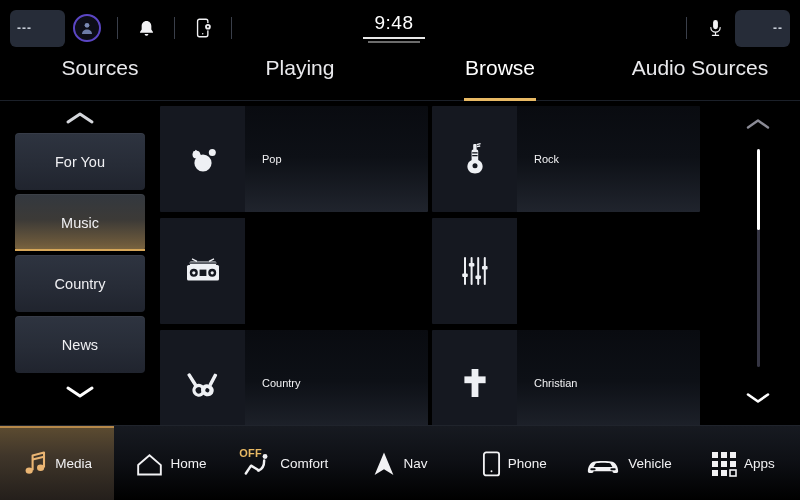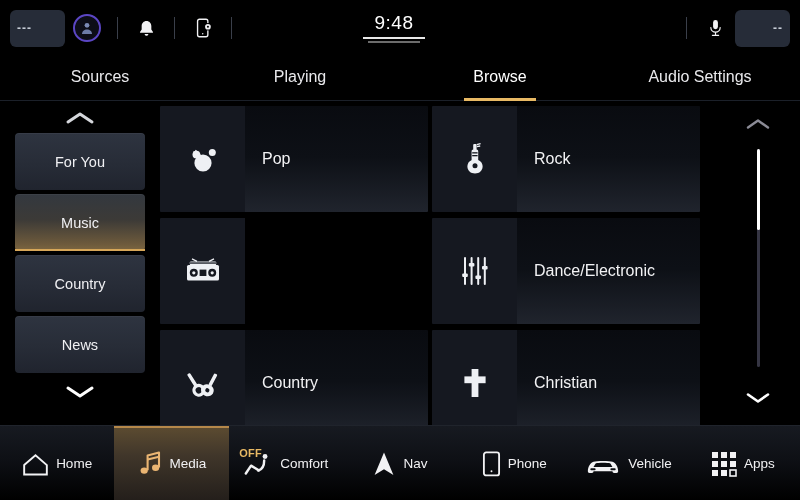--- a/index.html
+++ b/index.html
@@ -87,24 +87,24 @@
   
   #tab-bar {
     position: absolute; left: 0; top: 56px;
     width: 800px; height: 45px;
     background: #000;
     display: flex;
     border-bottom: 1px solid #1b2029;
   }
   .tab {
     flex: 1 1 0;
-    display: flex; align-items: center; justify-content: center;
+    display: flex; justify-content: center;
     position: relative;
     color: #e9e9ec;
-    font-size: 16px;
+    font-size: 21px;
   }
   .tab .tab-label { padding-bottom: 2px; }
   .tab.active .tab-label { color: #ffffff; }
   .tab.active::after {
     content: "";
     position: absolute;
     bottom: -1px;
     left: 50%; transform: translateX(-50%);
     width: 72px; height: 3px;
     background: #e8b964;
@@ -177,21 +177,21 @@
     width: 85px; flex: 0 0 85px;
     background: #151820;
     display: flex; align-items: center; justify-content: center;
   }
   .tile-label {
     flex: 1 1 auto;
     background: linear-gradient(180deg, #090b10 0%, #0d1016 48%, #20242d 100%);
     display: flex; align-items: center;
     padding-left: 17px;
     color: #f2f2f4;
-    font-size: 16px;
+    font-size: 11px;
   }
 
   
   #scroller {
     width: 84px; height: 100%;
     display: flex; flex-direction: column;
     align-items: center; justify-content: space-between;
     padding: 6px 0 10px 0;
   }
   .scroll-chev {
@@ -326,21 +326,21 @@
     <div class="tab">
       <span class="tab-label">Sources</span>
     </div>
     <div class="tab">
       <span class="tab-label">Playing</span>
     </div>
     <div class="tab active">
       <span class="tab-label">Browse</span>
     </div>
     <div class="tab">
-      <span class="tab-label">Audio Settings</span>
+      <span class="tab-label">Audio Sources</span>
     </div>
   </div>
 
   <div id="main">
 
     <div id="sidebar">
 
       <div class="side-chev">
         <svg width="30" height="16" viewBox="0 0 30 16">
           <path d="M3 12 L15 4 L27 12" fill="none" stroke="#d5d7dc" stroke-width="3" stroke-linecap="round" stroke-linejoin="round"></path>
@@ -432,21 +432,20 @@
                   <line x1="23.8" y1="2" x2="23.8" y2="28"></line>
                 </g>
                 <g fill="#eef0f4">
                   <rect x="1.2" y="17.5" width="5.6" height="3.4" rx="1"></rect>
                   <rect x="7.8" y="7" width="5.6" height="3.4" rx="1"></rect>
                   <rect x="14.4" y="19.6" width="5.6" height="3.4" rx="1"></rect>
                   <rect x="21" y="10" width="5.6" height="3.4" rx="1"></rect>
                 </g>
               </svg>
             </div>
-            <div class="tile-label">Dance/Electronic</div>
           </div>
         </div>
 
         <div class="cell">
           <div class="tile">
             <div class="tile-icon">
               <svg width="34" height="32" viewBox="0 0 34 32">
                 <g transform="rotate(-32 12 22)">
                   <circle cx="12" cy="23.5" r="6.4" fill="#eef0f4"></circle>
                   <circle cx="12" cy="23.5" r="3.2" fill="#151820"></circle>
@@ -490,39 +489,39 @@
       <div class="scroll-chev">
         <svg width="26" height="14" viewBox="0 0 26 14">
           <path d="M3 3.5 L13 10.5 L23 3.5" fill="none" stroke="#ffffff" stroke-width="2.6" stroke-linecap="round" stroke-linejoin="round"></path>
         </svg>
       </div>
     </div>
   </div>
 
   <div id="bottom-nav">
 
-    <div class="nav-item">
-      <span class="nav-icon">
-        <svg width="27" height="24" viewBox="0 0 28 25">
-          <path d="M2.2 12.6 L14 2.4 L25.8 12.6 L25.8 22.4 L2.2 22.4 Z" fill="none" stroke="#f2f2f4" stroke-width="2"></path>
-        </svg>
-      </span>
-      <span>Home</span>
-    </div>
-
     <div class="nav-item active">
       <span class="nav-icon">
         <svg width="26" height="26" viewBox="0 0 26 26">
           <path d="M10.6 19.2 V4.4 L22 1.6 V16.4" fill="none" stroke="#eab573" stroke-width="2.1" stroke-linejoin="round"></path>
           <path d="M10.6 8.6 L22 5.8" fill="none" stroke="#eab573" stroke-width="2.1"></path>
           <ellipse cx="7.2" cy="19.6" rx="3.6" ry="3.2" fill="#eab573"></ellipse>
           <ellipse cx="18.6" cy="16.8" rx="3.6" ry="3.2" fill="#eab573"></ellipse>
         </svg>
       </span>
       <span>Media</span>
+    </div>
+
+    <div class="nav-item">
+      <span class="nav-icon">
+        <svg width="27" height="24" viewBox="0 0 28 25">
+          <path d="M2.2 12.6 L14 2.4 L25.8 12.6 L25.8 22.4 L2.2 22.4 Z" fill="none" stroke="#f2f2f4" stroke-width="2"></path>
+        </svg>
+      </span>
+      <span>Home</span>
     </div>
 
     <div class="nav-item">
       <span class="nav-icon">
         <svg width="30" height="24" viewBox="0 0 32 25">
           <circle cx="23.5" cy="3.4" r="2.6" fill="#f2f2f4"></circle>
           <path d="M22.6 7.6 C22.6 13.4 20.4 17 16.4 18.4" fill="none" stroke="#f2f2f4" stroke-width="2.6" stroke-linecap="round"></path>
           <path d="M16.8 18.2 L8.6 13.2 L3 21.6" fill="none" stroke="#f2f2f4" stroke-width="2.6" stroke-linecap="round" stroke-linejoin="round"></path>
         </svg>
         <span class="off-badge">OFF</span>

